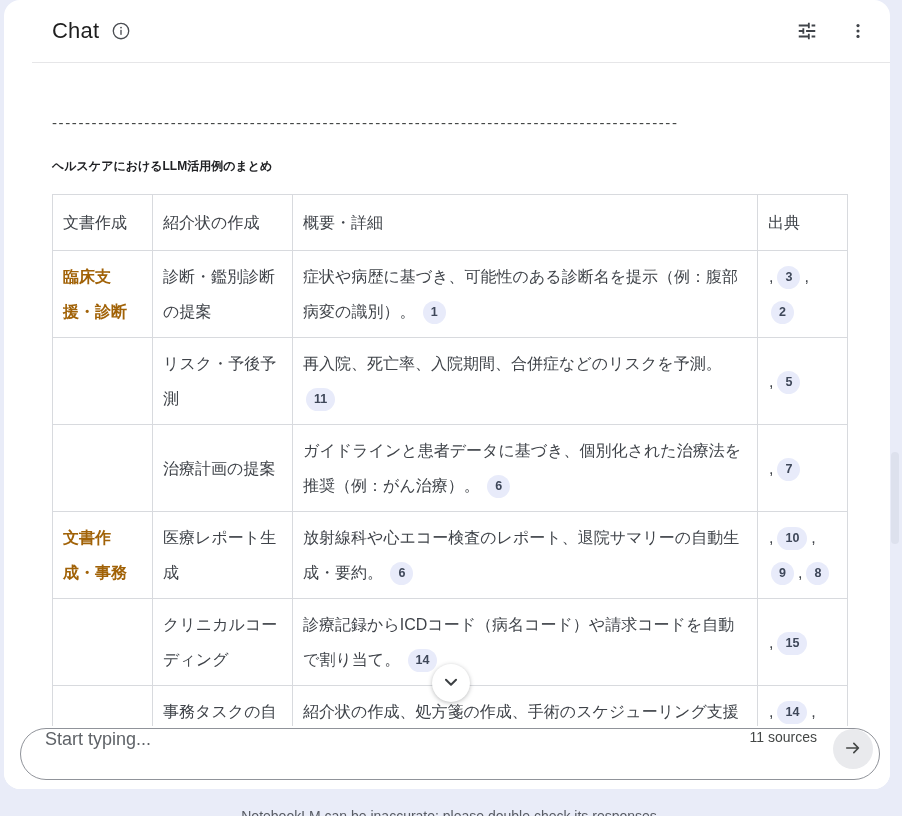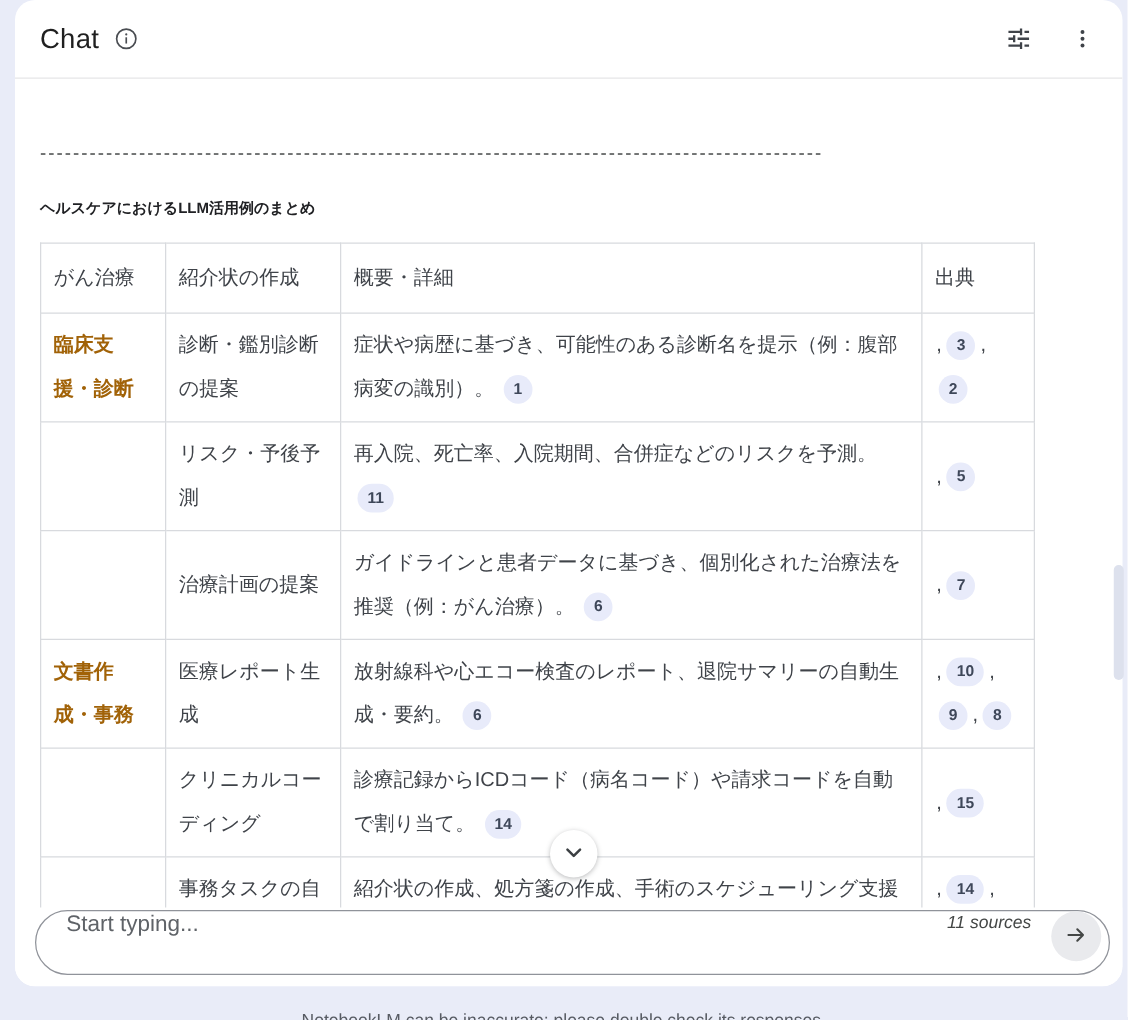--- a/index.html
+++ b/index.html
@@ -5,25 +5,26 @@
   * { margin: 0; padding: 0; box-sizing: border-box; }
   html, body { width: 902px; height: 816px; overflow: hidden; }
   body {
     font-family: "Liberation Sans", "DejaVu Sans", sans-serif;
     background: #e9ecf8;
     position: relative;
     color: #3f4349;
   }
   .card {
     position: absolute;
-    left: 12px; top: 0;
+    left: 4px; top: 0;
     width: 886px; height: 789px;
     background: #ffffff;
     border-radius: 16px;
     overflow: hidden;
+    padding-left: 28px;
   }
   
   .hdr {
     height: 63px;
     display: flex; align-items: center; justify-content: space-between;
     padding: 0 22px 0 20px;
     border-bottom: 1px solid #e6e6e8;
   }
   .hdr-left { display: flex; align-items: center; gap: 12px; }
   .hdr-title { font-size: 22px; color: #1f1f1f; letter-spacing: .2px; }
@@ -123,21 +124,20 @@
     font-size: 18px;
     color: #1f1f1f;
     background: transparent;
   }
   .input-bar input::placeholder { color: #5f6368; }
   .sources-label {
     font-size: 14px;
     color: #444746;
     margin-right: 16px;
     white-space: nowrap;
-    font-style: italic;
   }
   .send-btn {
     width: 40px; height: 40px;
     border-radius: 50%;
     border: none;
     background: #e9eaed;
     display: flex; align-items: center; justify-content: center;
     cursor: pointer;
   }
   
@@ -196,21 +196,21 @@
     <div class="doc-title">ヘルスケアにおけるLLM活用例のまとめ</div>
     <table>
       <colgroup>
           <col class="c1">
           <col class="c2">
           <col class="c3">
           <col class="c4">
         </colgroup>
       <thead>
           <tr id="thead-row">
-            <th>がん治療</th>
+            <th>文書作成</th>
             <th>紹介状の作成</th>
             <th>概要・詳細</th>
             <th>出典</th>
           </tr>
         </thead>
       <tbody id="table-body">
           <tr>
             <td class="bold">臨床支援・診断</td>
             <td>診断・鑑別診断の提案</td>
             <td>症状や病歴に基づき、可能性のある診断名を提示（例：腹部病変の識別）。 <span class="chip">1</span></td>

